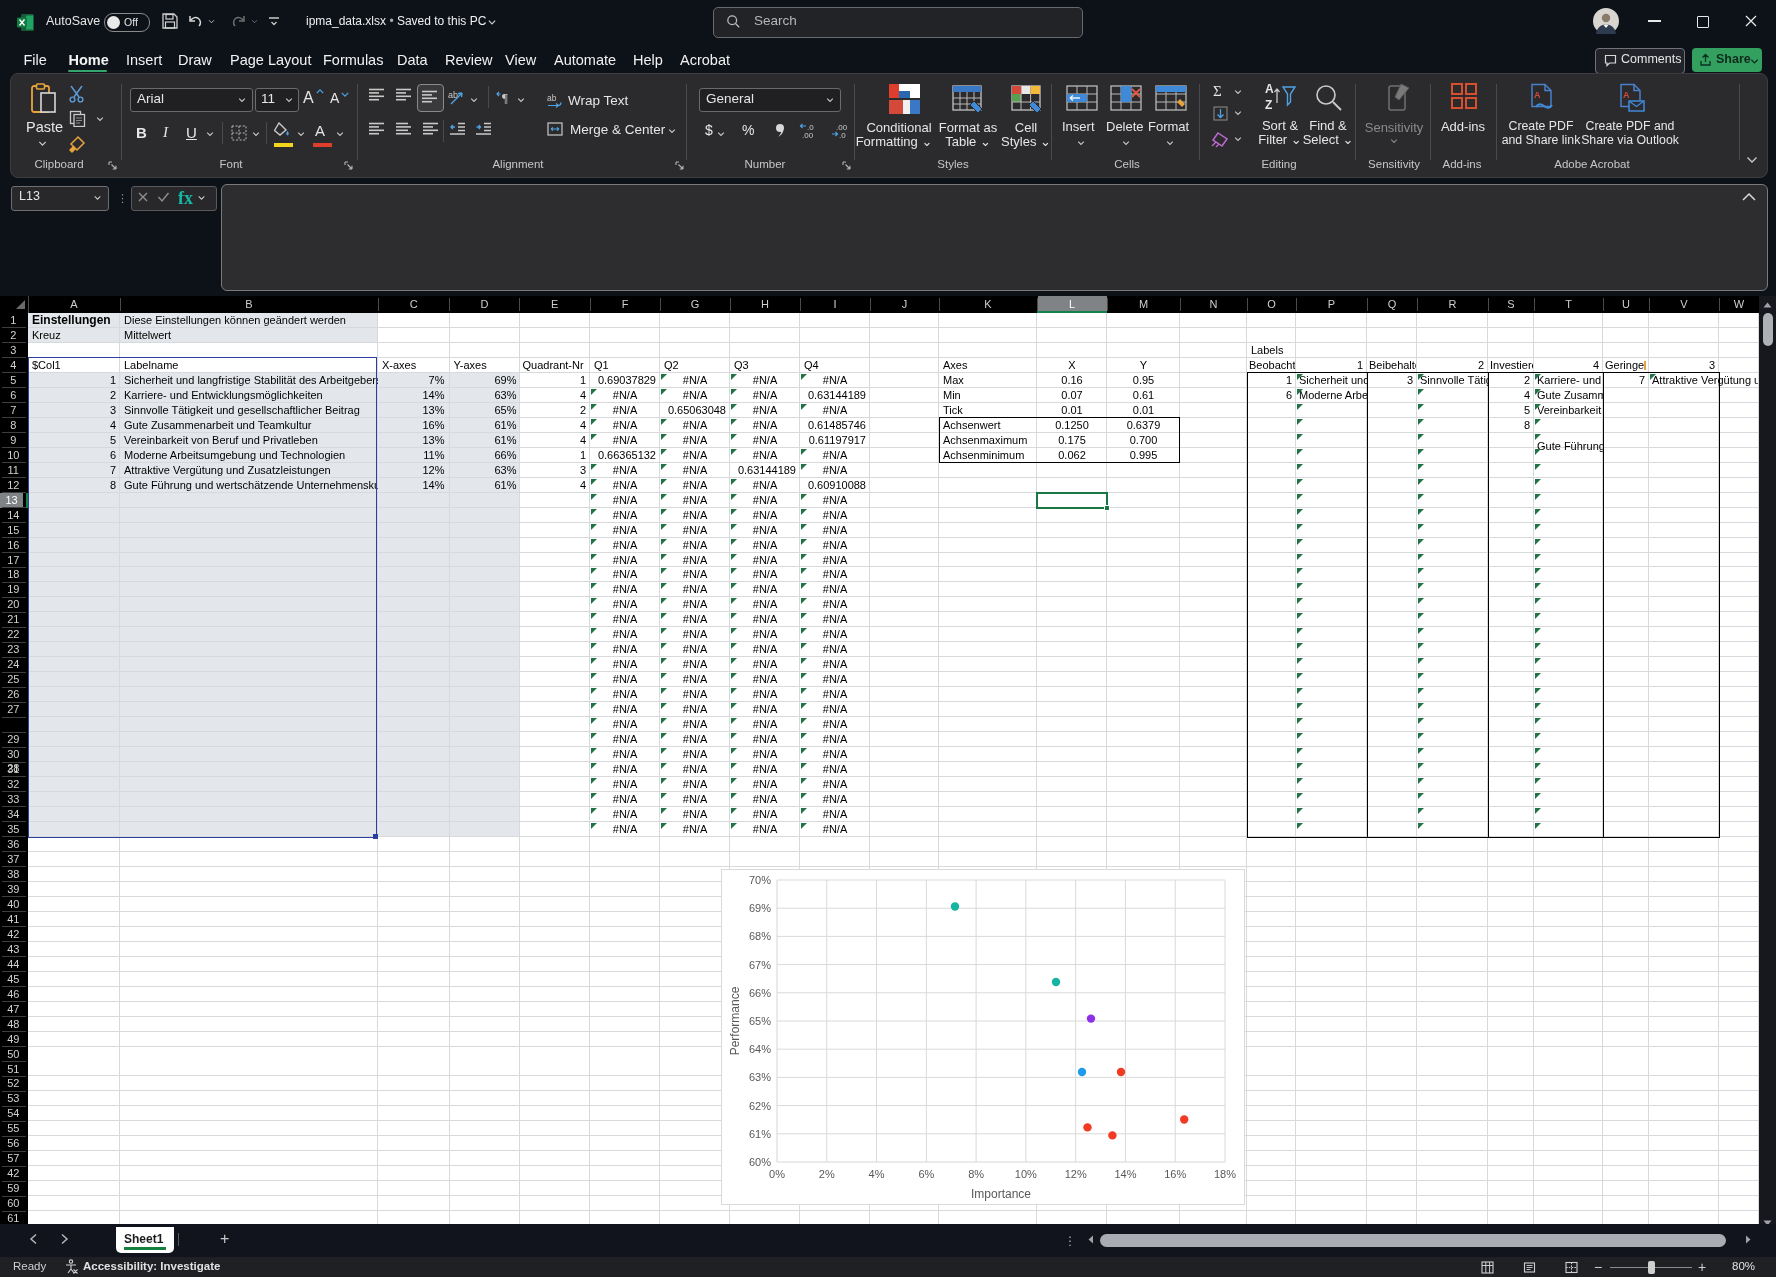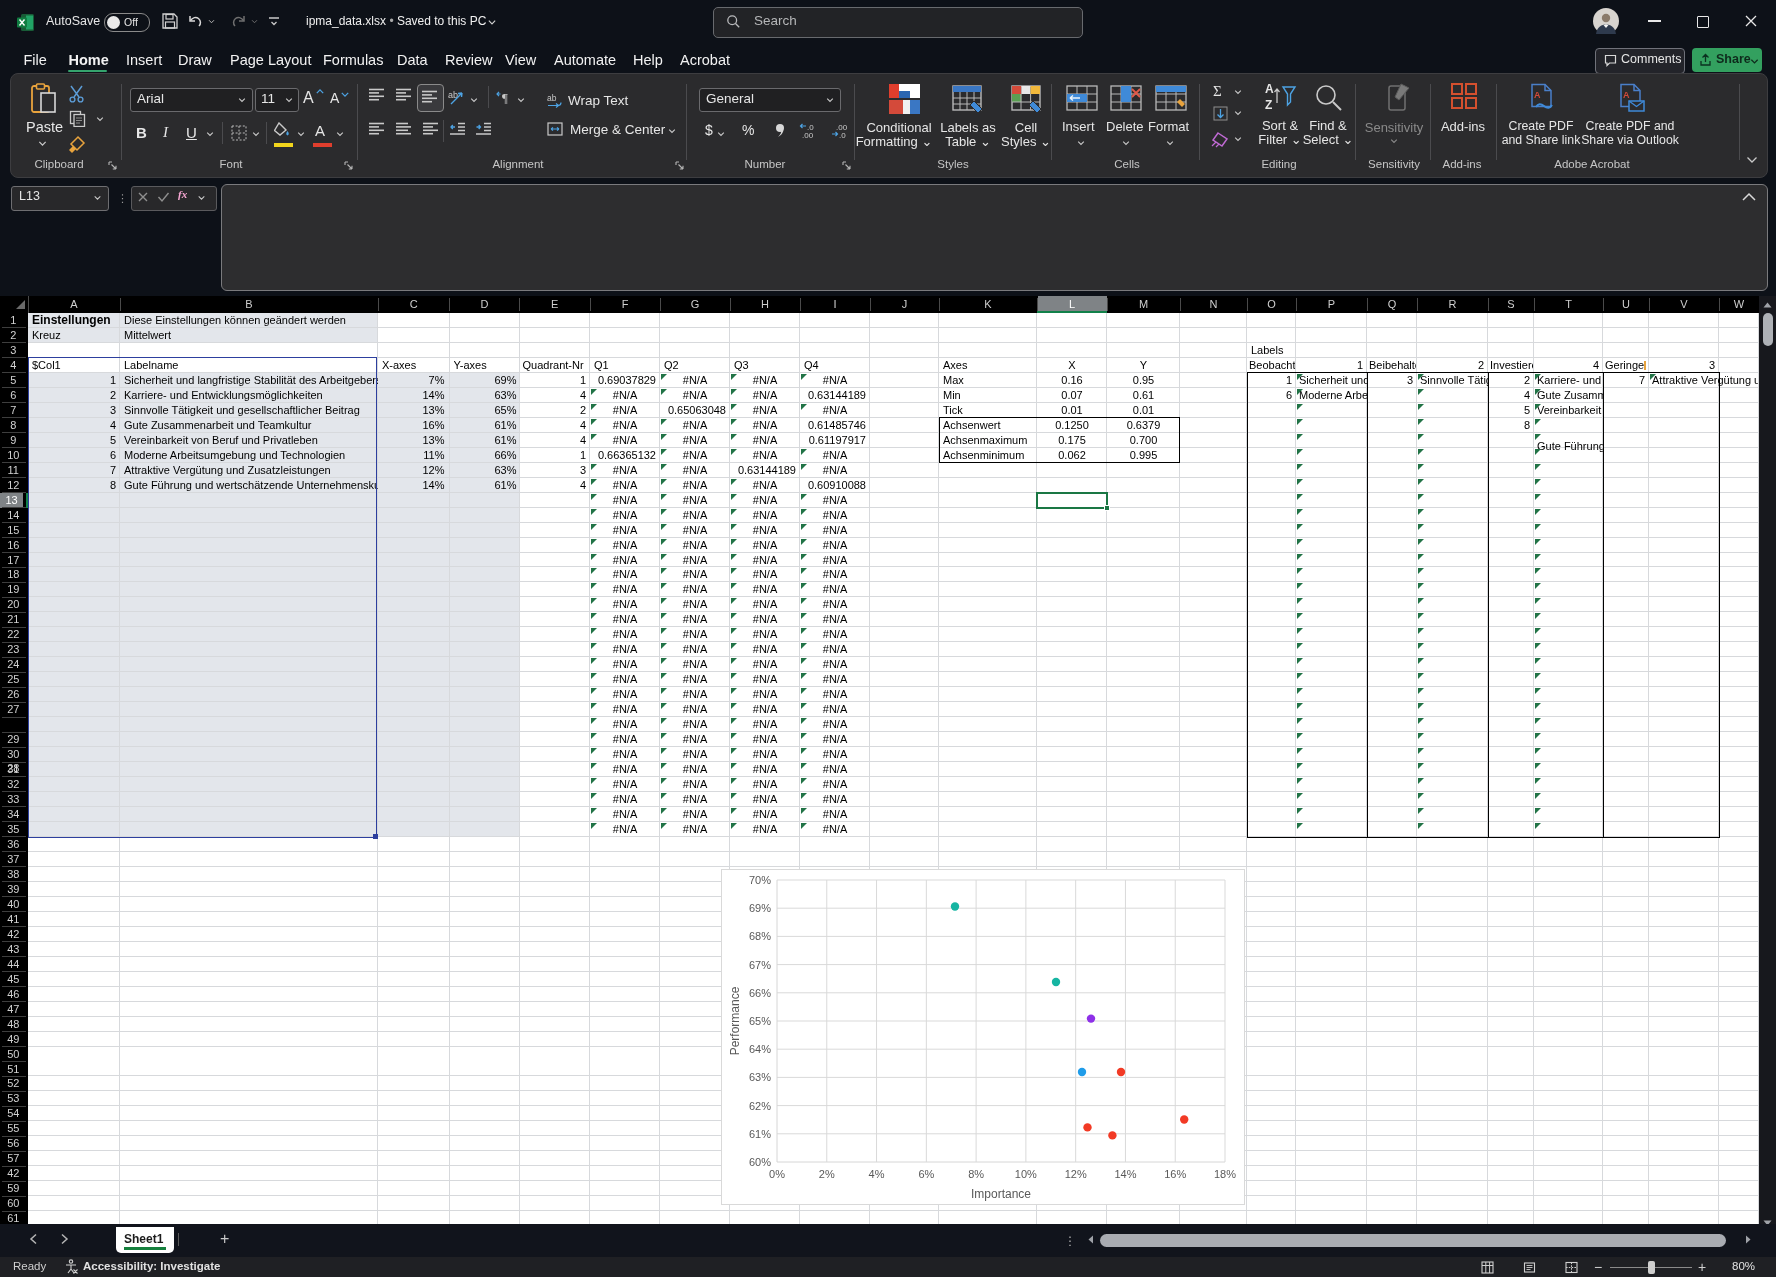--- a/index.html
+++ b/index.html
@@ -310,21 +310,21 @@
       <rect x="22" y="17" width="10" height="14" fill="#3a77c4"></rect>
     </svg>
 <div class="rlb" style="left:899px;top:120px;width:110px;margin-left:-55px;color:#e6e6e6;font-size:13px;">Conditional</div>
 <div class="rlb" style="left:894px;top:134px;width:110px;margin-left:-55px;color:#e6e6e6;font-size:13px;">Formatting ⌄</div>
 <svg class="a" style="left:952px;top:83px" width="34" height="33" viewBox="0 0 34 33">
       <rect x="1" y="3" width="28" height="24" fill="none" stroke="#b9b9b9" stroke-width="1.4"></rect>
       <rect x="1" y="3" width="28" height="6" fill="#3a77c4"></rect>
       <path d="M1 15 h28 M1 21 h28 M8 9 v18 M15 9 v18 M22 9 v18" stroke="#b9b9b9" stroke-width="1"></path>
       <path d="M22 18 L30 26 L26 30 L18 22 Z" fill="#3f8ad8" stroke="#2b2b2d"></path>
     </svg>
-<div class="rlb" style="left:968px;top:120px;width:110px;margin-left:-55px;color:#e6e6e6;font-size:13px;">Labels as</div>
+<div class="rlb" style="left:968px;top:120px;width:110px;margin-left:-55px;color:#e6e6e6;font-size:13px;">Format as</div>
 <div class="rlb" style="left:968px;top:134px;width:110px;margin-left:-55px;color:#e6e6e6;font-size:13px;">Table ⌄</div>
 <svg class="a" style="left:1011px;top:83px" width="34" height="33" viewBox="0 0 34 33">
       <rect x="1" y="3" width="28" height="24" fill="none" stroke="#b9b9b9" stroke-width="1.4"></rect>
       <rect x="1" y="3" width="9.3" height="8" fill="#d44a3a"></rect>
       <rect x="10.3" y="3" width="9.3" height="8" fill="#e8e8e8"></rect>
       <rect x="19.6" y="3" width="9.4" height="8" fill="#f2b93c"></rect>
       <rect x="1" y="11" width="9.3" height="8" fill="#5a9e52"></rect>
       <path d="M1 19 h28 M10 11 v16 M19.6 11 v16" stroke="#b9b9b9" stroke-width="1"></path>
       <path d="M22 18 L30 26 L26 30 L18 22 Z" fill="#3f8ad8" stroke="#2b2b2d"></path>
     </svg>
@@ -430,21 +430,21 @@
       <path d="M1.5 3 L5 6.5 L8.5 3" stroke="#c9c9c9" stroke-width="1.3" fill="none"></path>
     </svg>
 <div class="a" style="left:117px;top:192px;color:#9a9a9a;font-size:11px;">⋮</div>
 <div class="a" style="left:131px;top:186px;width:84px;height:23px;background:#28282a;border:1px solid #5a5a5d;border-radius:3px;"></div>
 <svg class="a" style="left:137px;top:191px" width="12" height="12" viewBox="0 0 12 12">
       <path d="M2 2 L10 10 M10 2 L2 10" stroke="#8f8f8f" stroke-width="1.4"></path>
     </svg>
 <svg class="a" style="left:157px;top:191px" width="13" height="12" viewBox="0 0 13 12">
       <path d="M1.5 6 L5 10 L11.5 2" stroke="#8f8f8f" stroke-width="1.4" fill="none"></path>
     </svg>
-<div class="a" style="left:178px;top:188px;color:#f9a8d4;font-size:11px;font-style:italic;font-family:'Liberation Serif',serif;font-weight:bold;">fx</div>
+<div class="a" style="left:178px;top:188px;color:#14b8a6;font-size:18px;font-family:'Liberation Serif',serif;font-weight:bold;">fx</div>
 <svg class="a" style="left:197px;top:194px" width="9" height="8" viewBox="0 0 10 10">
       <path d="M1.5 3 L5 6.5 L8.5 3" stroke="#c9c9c9" stroke-width="1.3" fill="none"></path>
     </svg>
 <div class="a" style="left:221px;top:184px;width:1545px;height:105px;background:#2d2d2f;border:1px solid #7a7a7d;border-radius:6px;"></div>
 <svg class="a" style="left:1741px;top:191px" width="16" height="11" viewBox="0 0 16 11">
       <path d="M2 9 L8 3 L14 9" stroke="#d8d8d8" stroke-width="1.5" fill="none"></path>
     </svg>
 <div class="a" style="left:0px;top:296px;width:1759.0px;height:928.0px;background:#fff;"></div>
 <div class="a" style="left:0px;top:296px;width:1759.0px;height:17px;background:#000;"></div>
 <div class="a" style="left:16px;top:300px;width:0;height:0;border-bottom:9px solid #6a6a6a;border-left:9px solid transparent;"></div>

